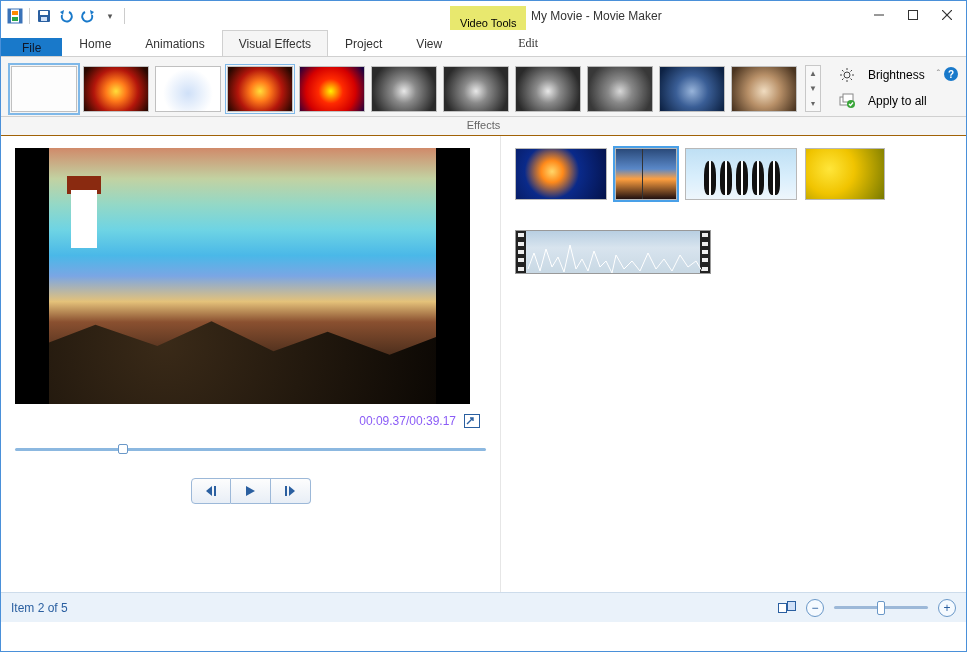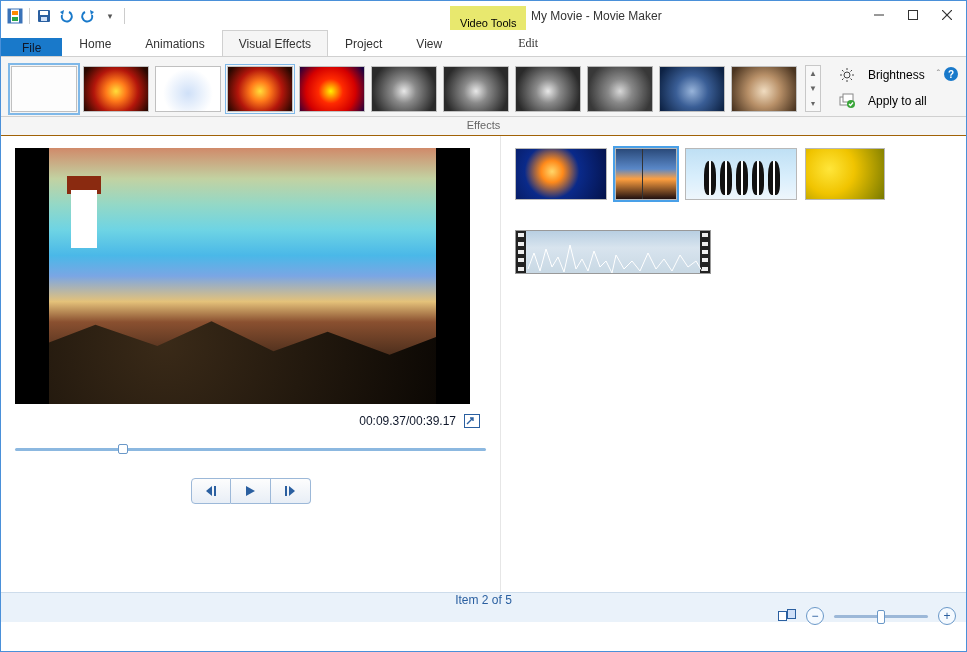--- a/index.html
+++ b/index.html
@@ -21,38 +21,38 @@
 .effect-thumb { width: 66px; height: 46px; border: 1px solid #c0c0c0; background: #fff; cursor: pointer; position: relative; overflow: hidden; }
 .effect-thumb.selected { outline: 2px solid #7fb8e8; outline-offset: 1px; }
 .gallery-scroll { display: flex; flex-direction: column; margin-left: 2px; border: 1px solid #c8c8c8; }
 .gallery-scroll div { width: 14px; height: 15px; display: flex; align-items: center; justify-content: center; background: #f8f8f8; cursor: pointer; font-size: 8px; color: #666; }
 .ribbon-actions { margin-left: 14px; display: flex; flex-direction: column; gap: 6px; }
 .ribbon-action { display: flex; align-items: center; gap: 13px; cursor: pointer; padding: 2px 4px; font-size: 12px; }
 .ribbon-group-label { text-align: center; color: #666; font-size: 11px; padding: 2px 0 4px; background: #f5f5f5; border-bottom: 1px solid #a16207; }
 .content { display: flex; height: 456px; }
 .preview-pane { width: 500px; padding: 12px 14px; border-right: 1px solid #e6e6e6; display: flex; flex-direction: column; }
 .preview-video { width: 455px; height: 256px; background: #000; position: relative; overflow: hidden; }
-.time-row { display: flex; justify-content: flex-end; align-items: center; gap: 8px; margin-top: 10px; font-size: 12px; color: #0f172a; padding-right: 6px; }
+.time-row { display: flex; justify-content: flex-end; align-items: center; gap: 8px; margin-top: 10px; font-size: 12px; color: #8b5cf6; padding-right: 6px; }
 .seek { margin-top: 14px; position: relative; height: 14px; }
 .seek-track { position: absolute; left: 0; right: 0; top: 6px; height: 3px; background: #8cb8e0; border-radius: 2px; }
 .seek-thumb { position: absolute; top: 2px; width: 10px; height: 10px; background: #fff; border: 1px solid #6a98c8; border-radius: 2px; }
 .playback-controls { display: flex; justify-content: center; gap: 0; margin-top: 22px; }
 .play-btn { width: 40px; height: 26px; background: linear-gradient(#fdfdfd,#e8eef6); border: 1px solid #9cb8d8; display: flex; align-items: center; justify-content: center; cursor: pointer; color: #2a5fa0; }
 .play-btn:first-child { border-radius: 4px 0 0 4px; }
 .play-btn:last-child { border-radius: 0 4px 4px 0; }
 .play-btn + .play-btn { border-left: none; }
 .timeline-pane { flex: 1; padding: 12px 14px; }
 .clip-row { display: flex; gap: 8px; margin-bottom: 30px; }
 .clip { height: 52px; border: 1px solid #b8b8b8; background: #333; position: relative; overflow: hidden; }
 .clip.selected { outline: 2px solid #49a0e8; outline-offset: 0; }
 .audio-strip { width: 196px; height: 44px; border: 1px solid #999; position: relative; background: linear-gradient(#b8cfe2 0%, #d8e4ee 40%, #c8d8e4 100%); overflow: hidden; }
 .sprocket { position: absolute; top: 0; bottom: 0; width: 10px; background: #222; display: flex; flex-direction: column; justify-content: space-around; }
 .sprocket.left { left: 0; } .sprocket.right { right: 0; }
 .sprocket span { width: 6px; height: 4px; background: #eee; margin-left: 2px; }
-.statusbar { height: 30px; background: #eaf2fa; border-top: 1px solid #cddceb; display: flex; align-items: center; padding: 0 10px; font-size: 12px; color: #2a5fa0; flex-direction: column; }
+.statusbar { height: 30px; background: #eaf2fa; border-top: 1px solid #cddceb; display: flex; align-items: center; padding: 0 10px; font-size: 12px; color: #2a5fa0; }
 .status-right { margin-left: auto; display: flex; align-items: center; gap: 10px; }
 .zoom-track { width: 94px; height: 3px; background: #9cb8d8; position: relative; border-radius: 2px; }
 .zoom-thumb { position: absolute; top: -5px; width: 8px; height: 14px; background: #fff; border: 1px solid #6a98c8; border-radius: 2px; }
 .circ-btn { width: 18px; height: 18px; border: 1px solid #6a98c8; border-radius: 50%; display: flex; align-items: center; justify-content: center; color: #2a5fa0; cursor: pointer; background: #f5faff; font-size: 12px; }
 .help-icons { position: absolute; right: 8px; top: 37px; display: flex; gap: 4px; align-items: center; }
 
 
 .eff-flower { background: radial-gradient(circle at 50% 55%, #ffde3a 0%, #ff7a1a 25%, #b3160b 55%, #2a0800 90%); }
 .eff-white { background: radial-gradient(circle at 50% 60%, #cfe0f8 0%, #fff 60%); }
 .eff-red { background: radial-gradient(circle at 48% 55%, #fff200 0%, #ff2a00 30%, #d40000 60%, #1a0040 95%); }

